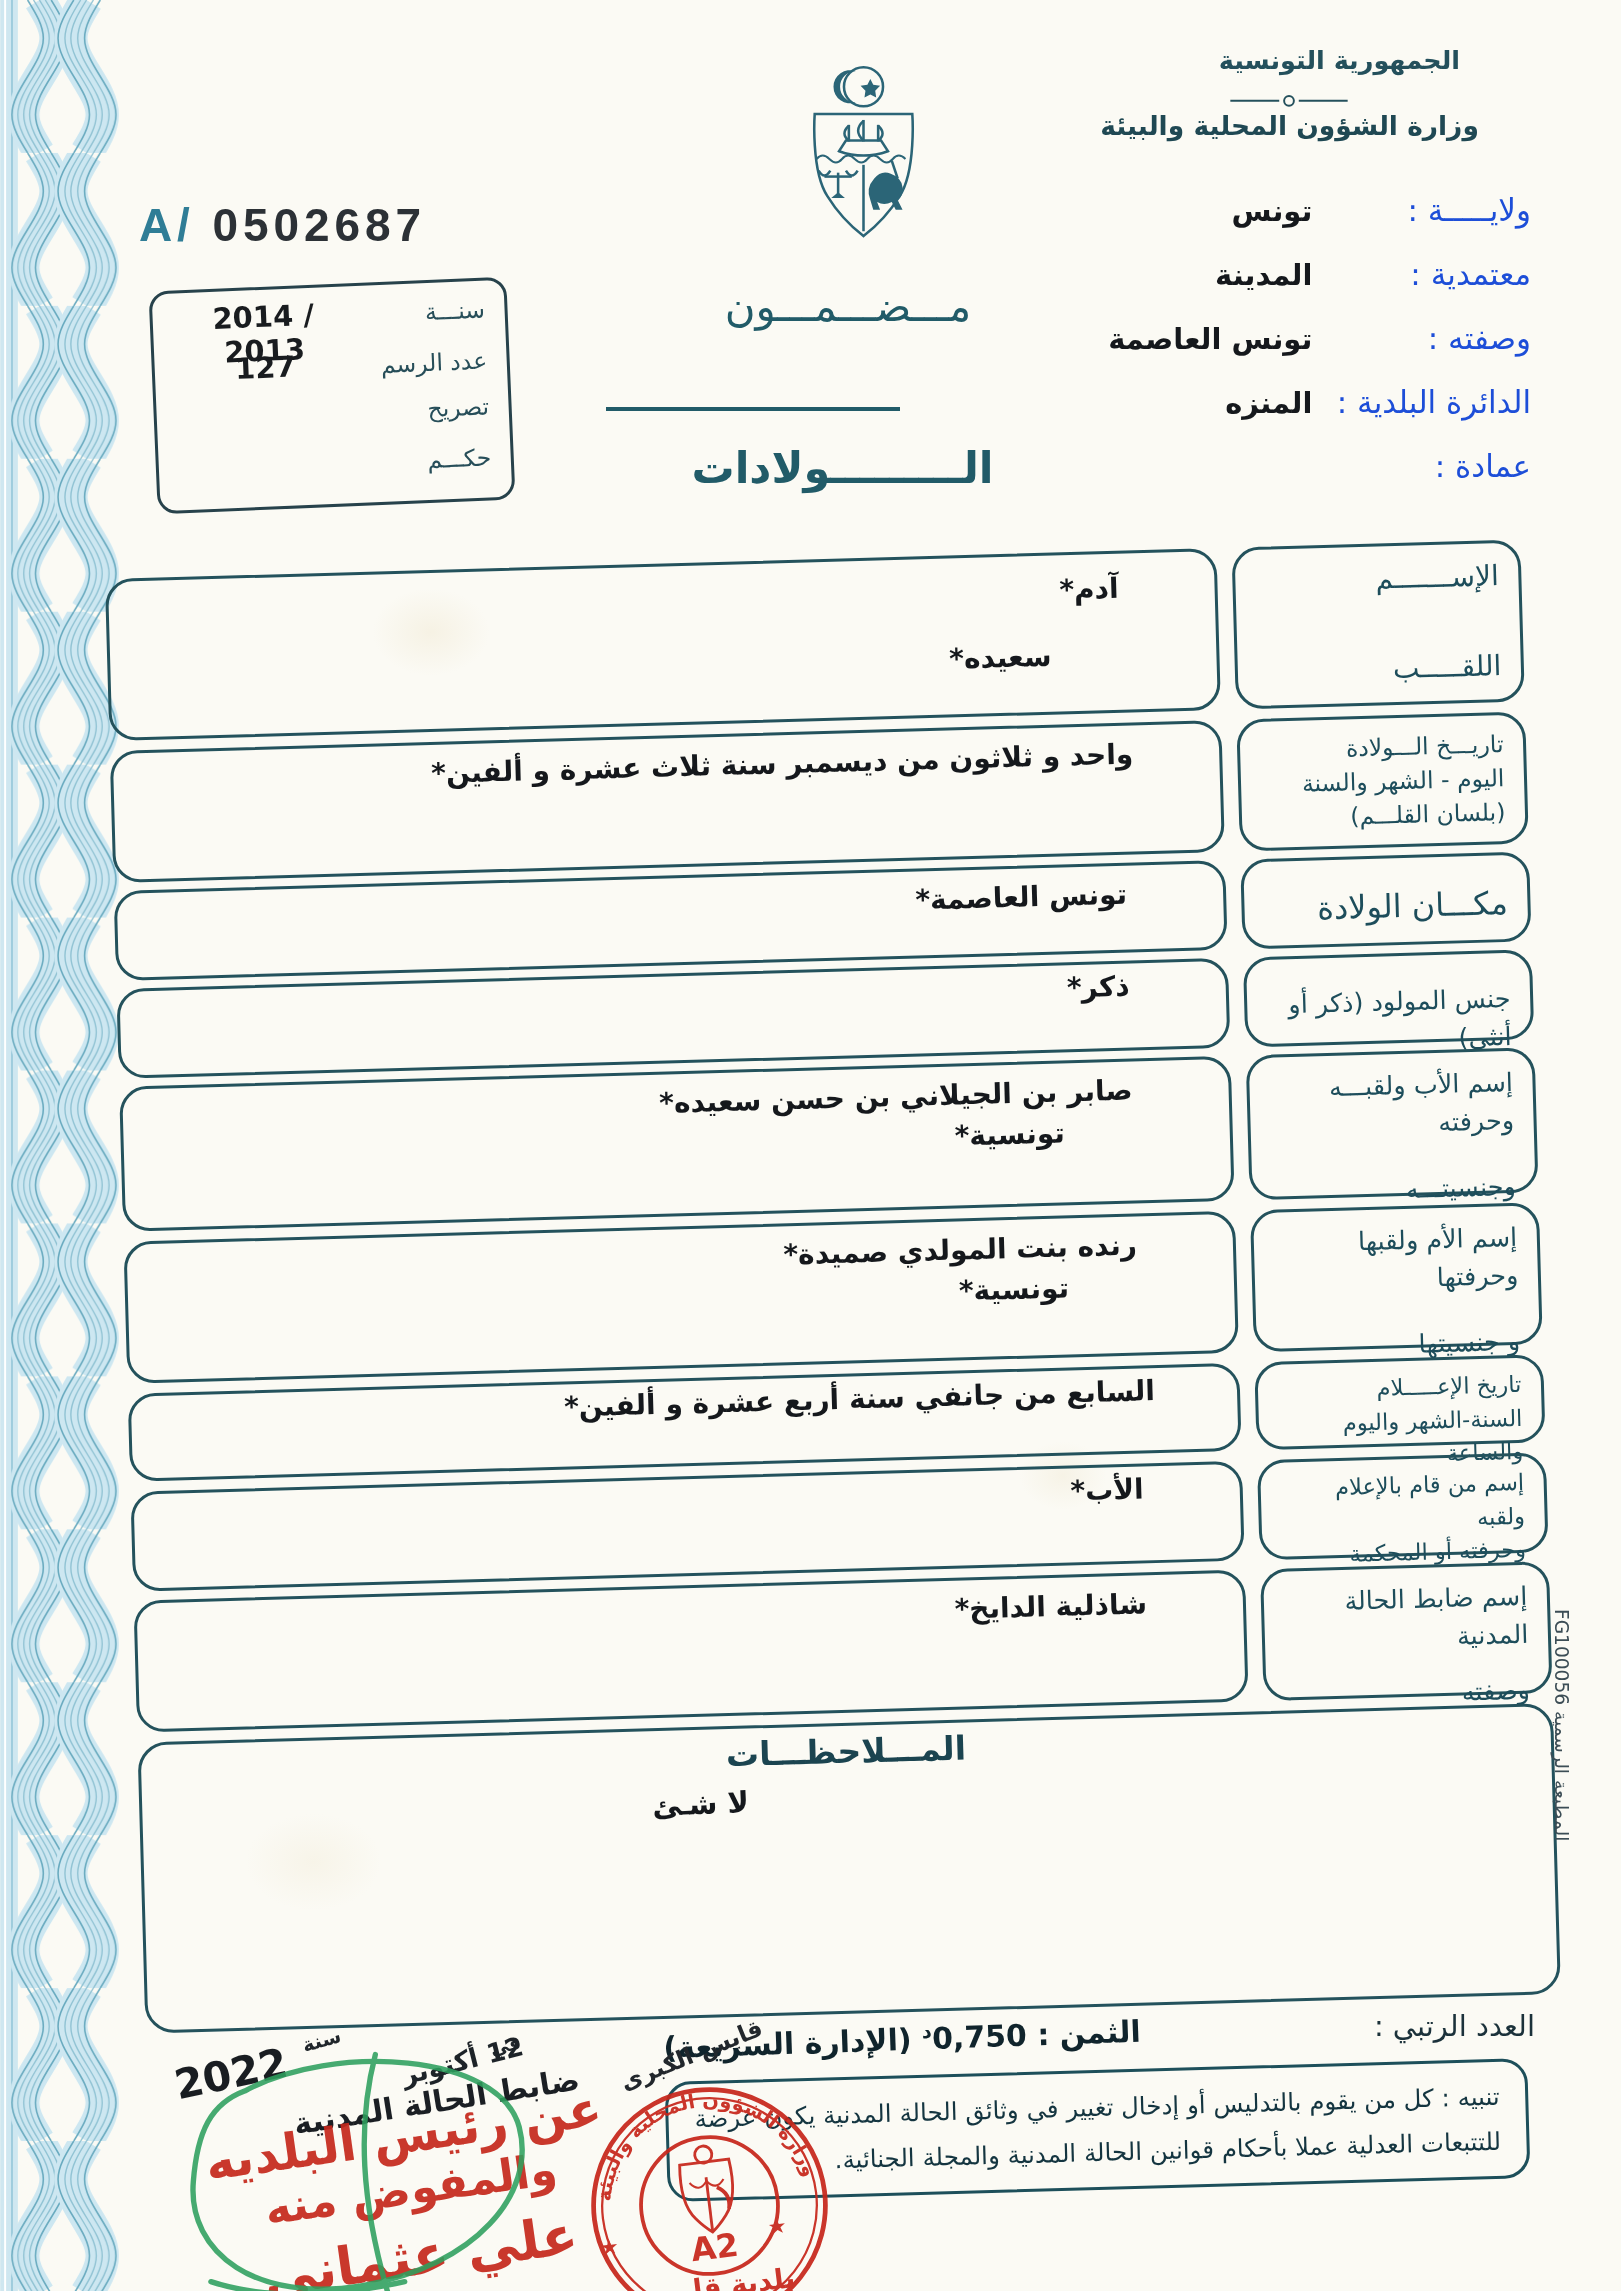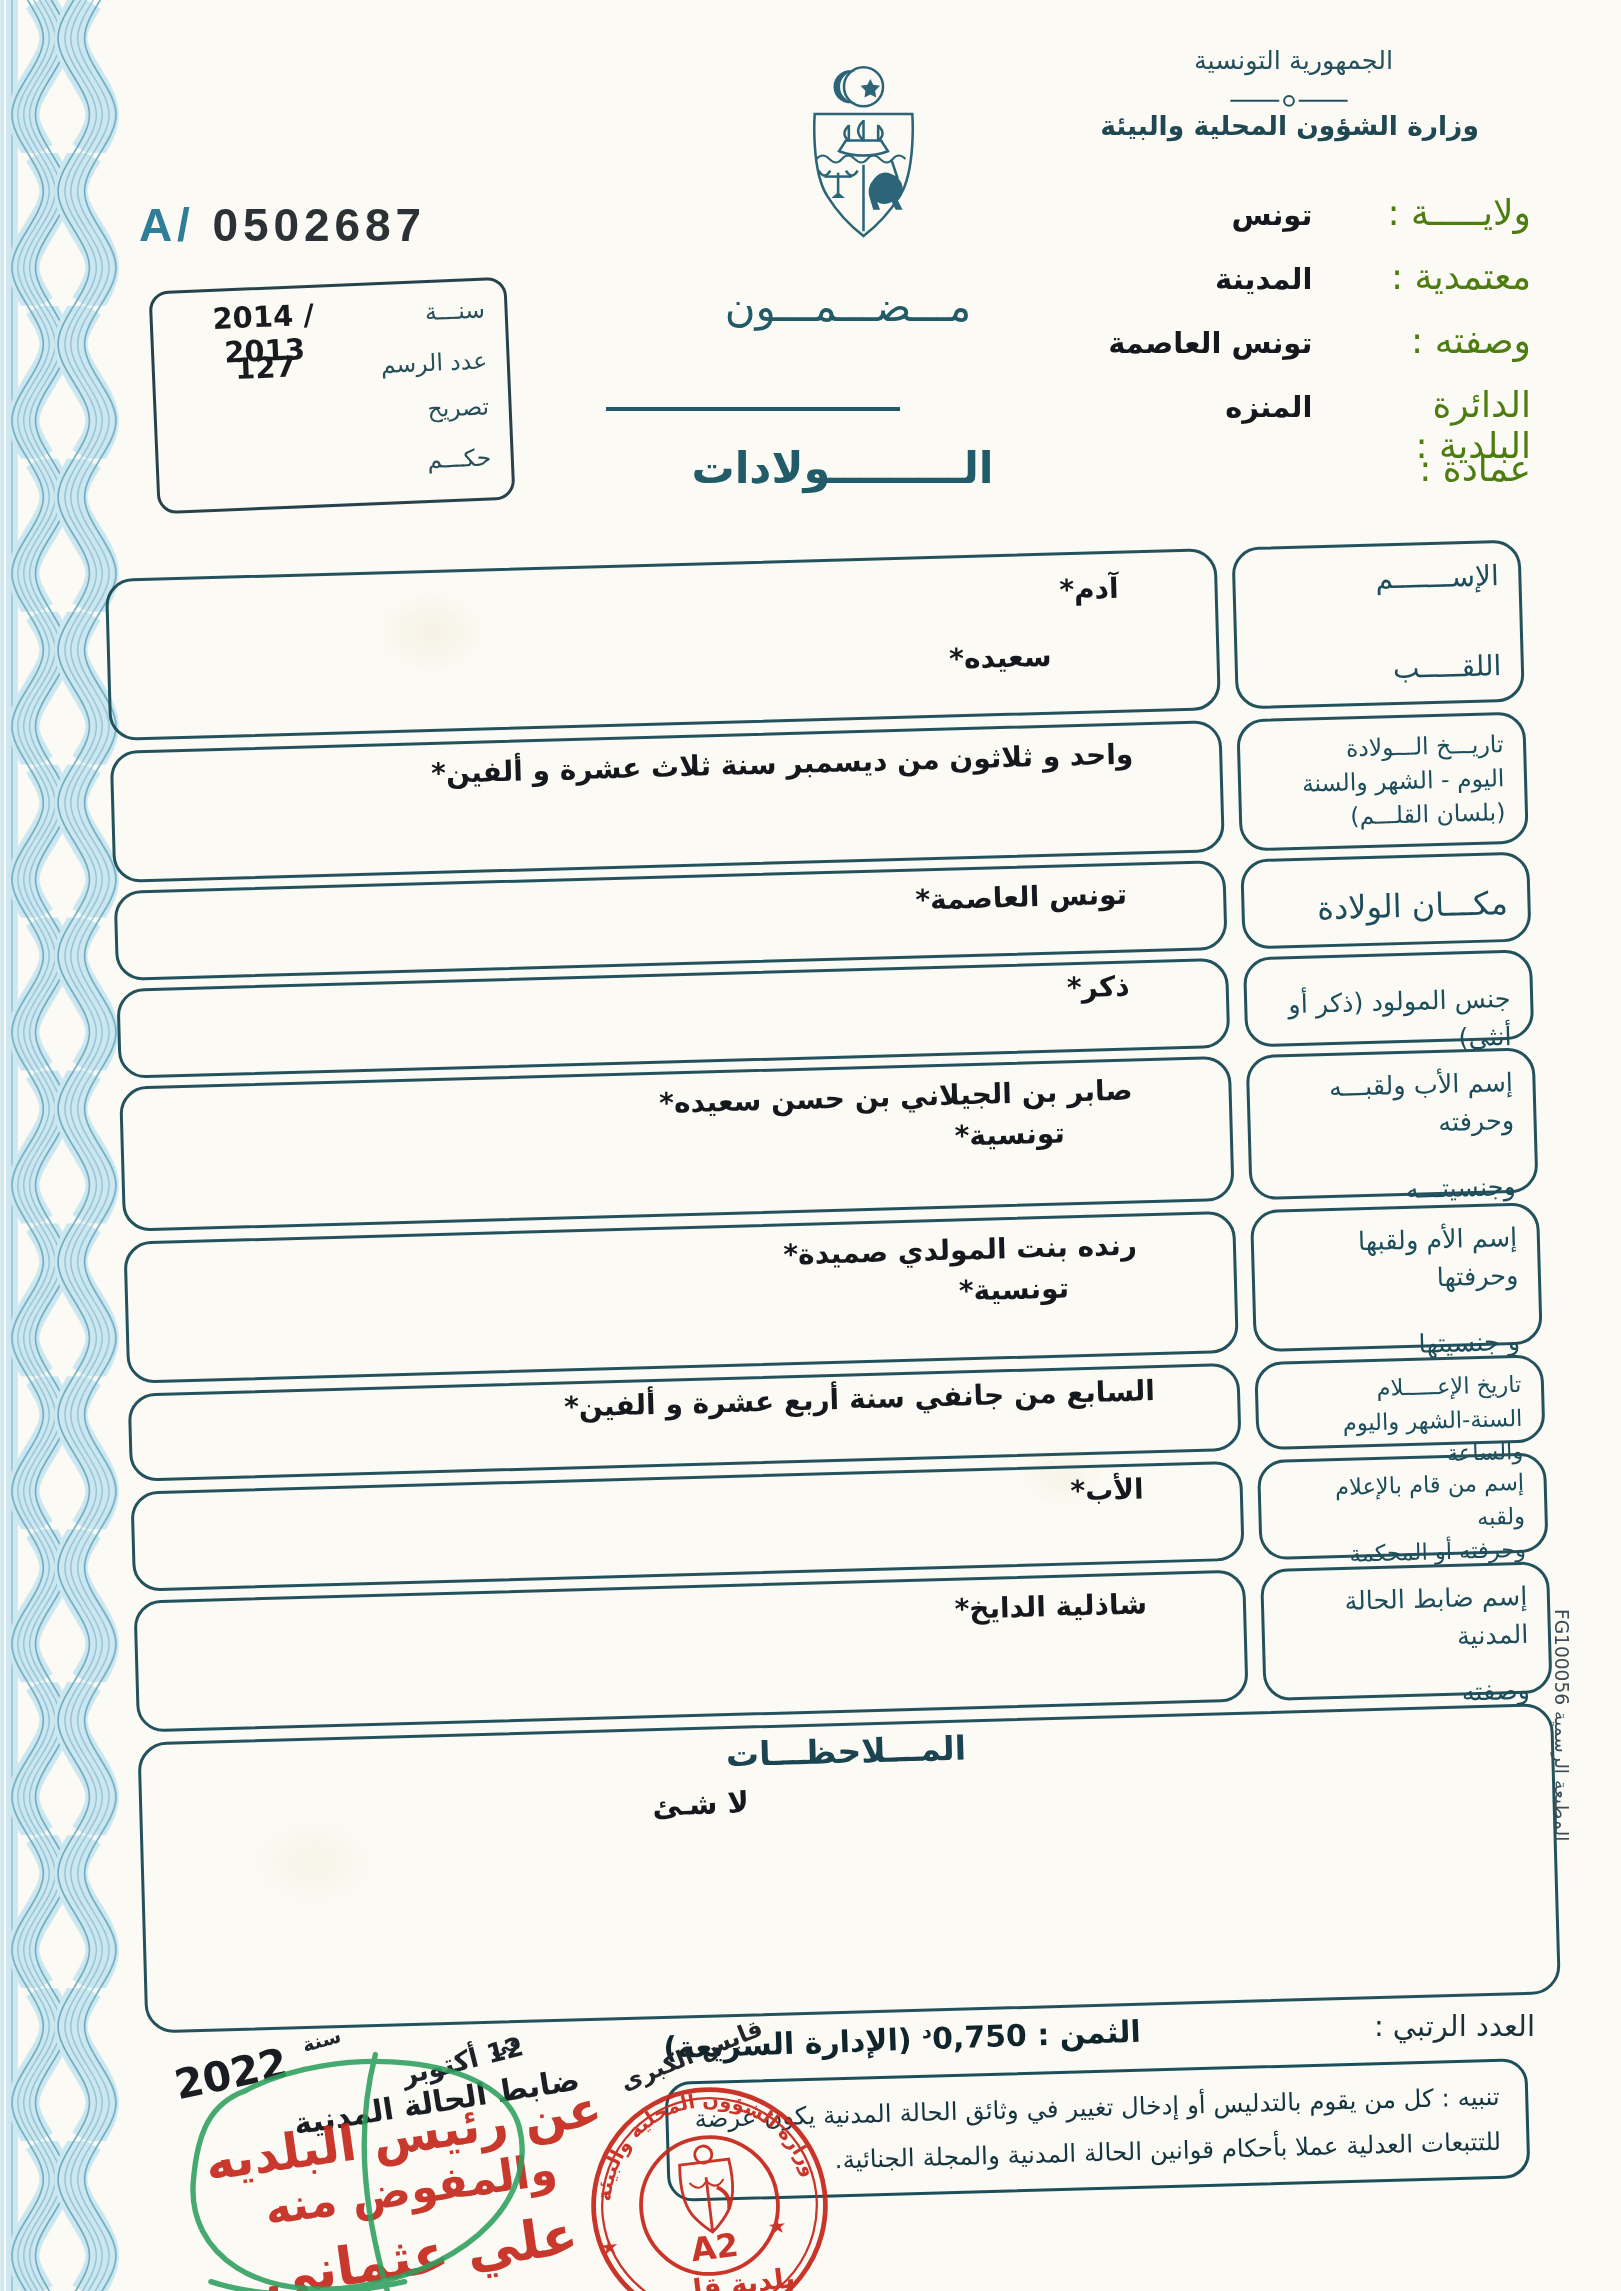--- a/index.html
+++ b/index.html
@@ -3,28 +3,28 @@
 <meta charset="utf-8">
 <style>
   * { box-sizing: border-box; margin: 0; padding: 0; }
   body { background:#d8d8d8; font-family:"DejaVu Sans", sans-serif; }
   .page { position:relative; width:1621px; height:2292px; margin:0 auto; overflow:hidden;
           background:#fbfaf4; direction:rtl;
           --ink:#21525e; --ink-dark:#1b3f4a; --black:#15181c; --red:#c5281c; --green:#2ea05e; }
   .stain { position:absolute; border-radius:50%; pointer-events:none; }
 
   
-  .rep { position:absolute; left:1127px; top:45px; width:333px; text-align:center;
-         font-size:25.5px; font-weight:normal; color:#24505c; }
+  .rep { position:absolute; left:1127px; top:45px; width:333px; text-align:right;
+         font-size:25.5px; font-weight:bold; color:#24505c; }
   .divider { position:absolute; left:1230px; top:94px; width:118px; height:13.7px; }
   .ministry { position:absolute; left:1070px; top:110px; width:439px; text-align:center;
               font-size:26.5px; font-weight:bold; color:#1f4853; }
   .admin { position:absolute; right:90px; top:192px; width:475px; }
   .admin .f { display:flex; align-items:baseline; height:64px; }
-  .admin .f .lab { width:201px; font-size:36px; color:#4d7c0f; }
+  .admin .f .lab { width:201px; font-size:31px; color:#1d4ed8; }
   .admin .f .val { font-size:29px; font-weight:bold; color:var(--black); padding-right:17.6px; }
 
   .serial { position:absolute; left:139px; top:198px; font-family:Liberation Sans, sans-serif;
             font-size:46px; font-weight:bold; letter-spacing:4.9px; direction:ltr; }
   .serial .pfx { color:#2f7d96; }
   .serial .num { color:#2c3136; }
 
   .regbox { position:absolute; left:153px; top:284px; width:358px; height:223px;
             border:3.4px solid #27424b; border-radius:19.6px; transform:rotate(-2.4deg);
             padding:9.8px 19.6px 7.8px 15.7px; }

